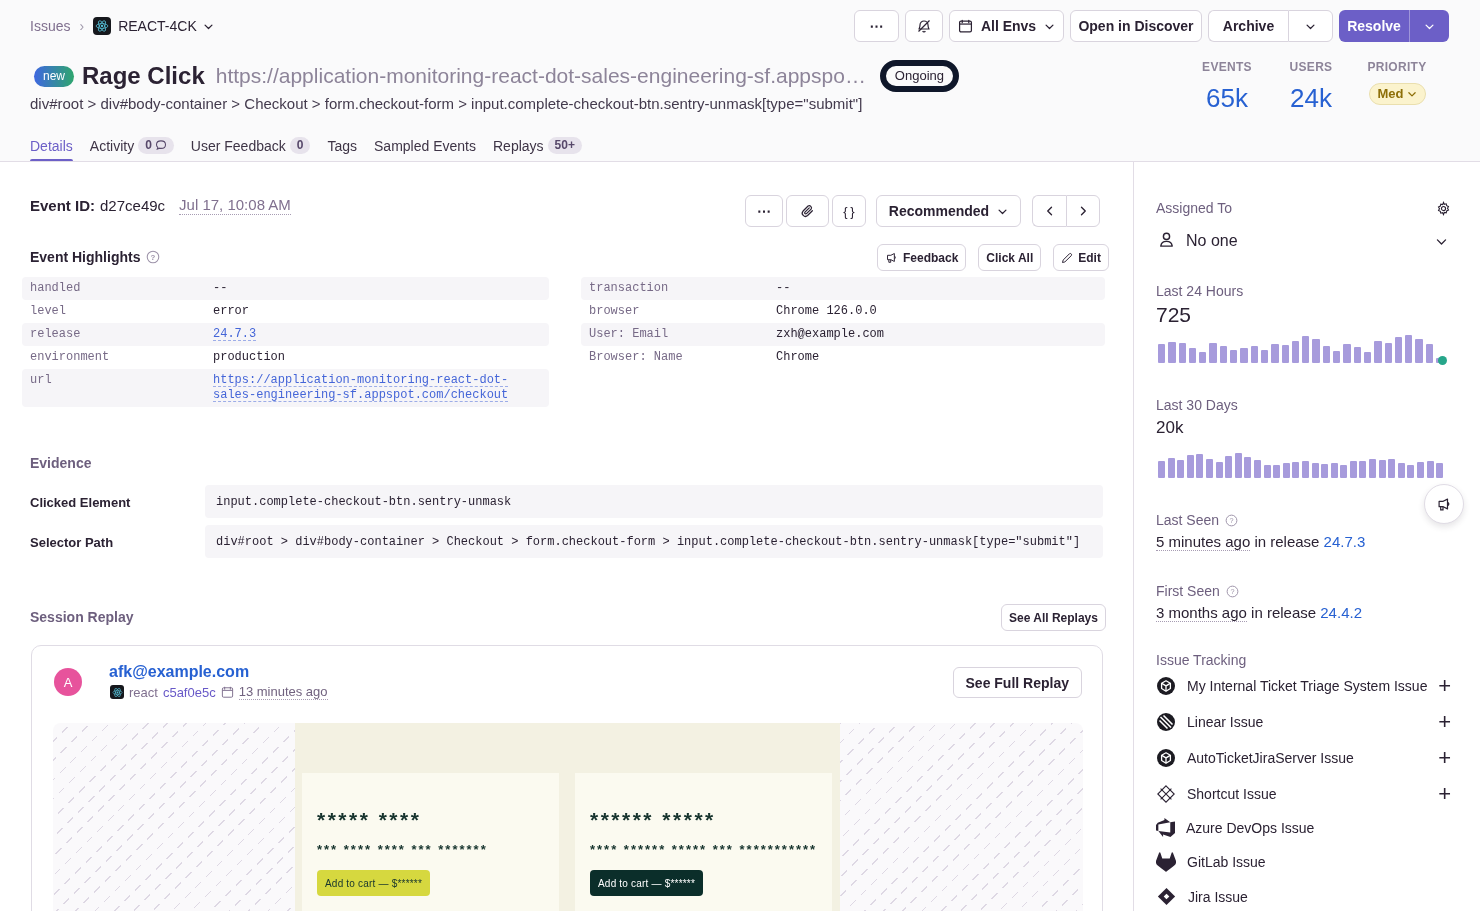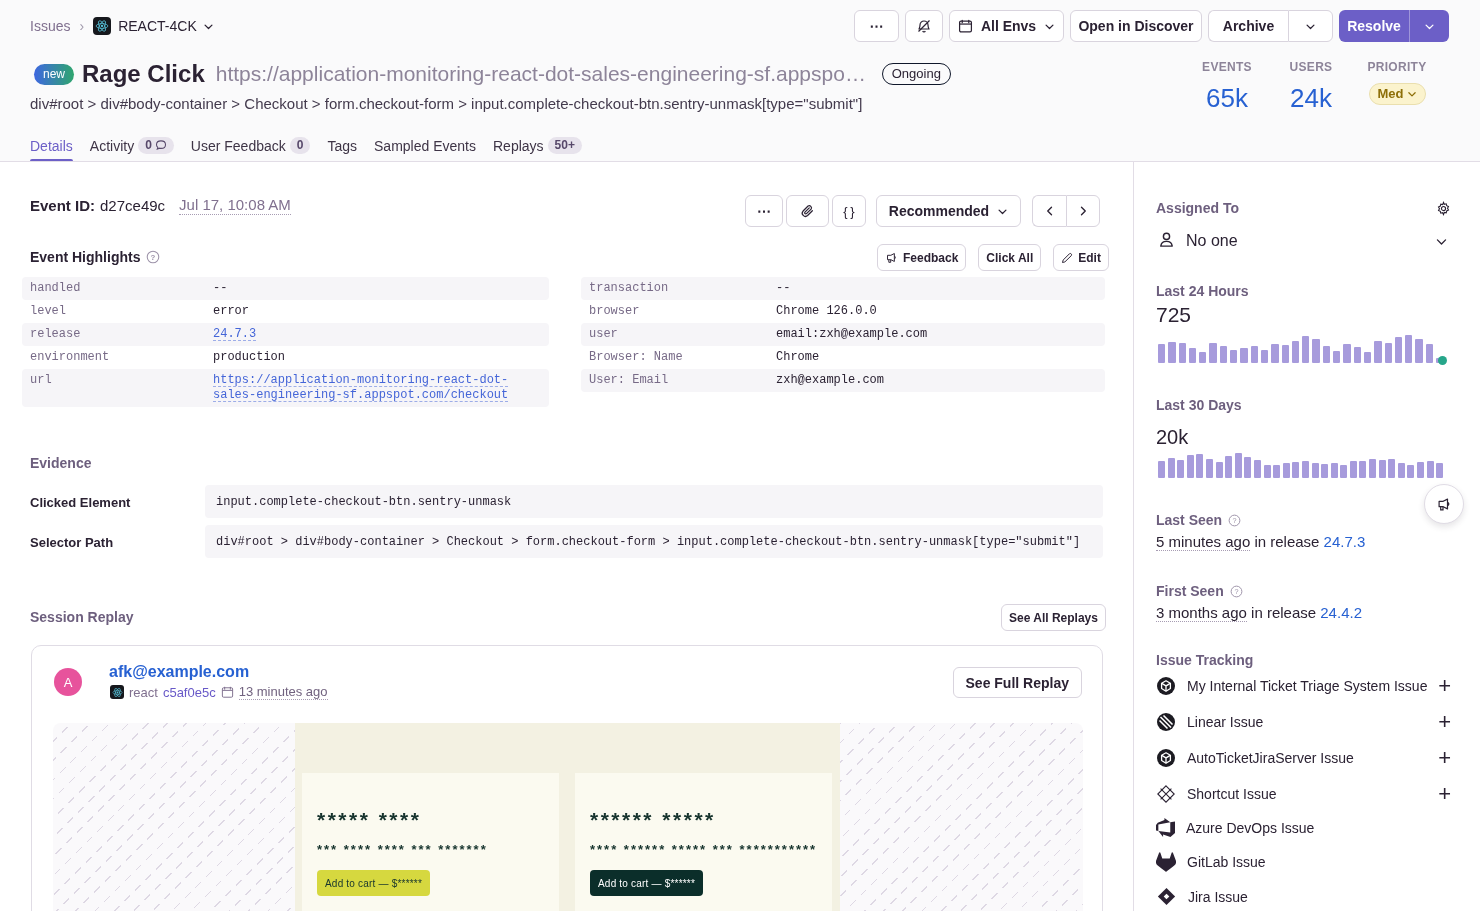--- a/index.html
+++ b/index.html
@@ -22,21 +22,21 @@
 .grp .btn { border-radius:0; border-right-width:0; }
 .grp .btn:first-child { border-radius:6px 0 0 6px; }
 .grp .btn:last-child { border-radius:0 6px 6px 0; border-right-width:1px; }
 .resolve { display:inline-flex; height:32px; background:#6c5fc7; border-radius:6px; color:#fff; font-weight:700; font-size:14px; }
 .resolve .r1 { width:71px; display:flex; align-items:center; justify-content:center; border-right:1px solid rgba(255,255,255,.35); }
 .resolve .r2 { width:39px; display:flex; align-items:center; justify-content:center; }
 .titlerow { left:34px; top:60px; width:925px; display:flex; align-items:center; }
 .badge-new { background:linear-gradient(90deg,#3e67e0,#2fa66e); color:#fff; font-size:12px; font-weight:400; border-radius:20px; padding:3px 9px 4px; margin-right:8px; }
 .title { font-size:24px; font-weight:700; color:#2b2233; white-space:nowrap; }
 .title-url { font-size:21px; font-weight:400; color:#8d8499; margin-left:11px; white-space:nowrap; overflow:hidden; text-overflow:ellipsis; max-width:655px; }
-.pill-ongoing { margin-left:11px; border:1px solid #0f172a; border-radius:20px; padding:2px 9px 3px; font-size:13px; color:#2b2233; white-space:nowrap; }
+.pill-ongoing { margin-left:11px; border:6px solid #0f172a; border-radius:20px; padding:2px 9px 3px; font-size:13px; color:#2b2233; white-space:nowrap; }
 .subtitle { left:30px; top:95px; font-size:15px; color:#433a4d; }
 .stats { top:60px; left:1185px; display:flex; }
 .stat { text-align:center; }
 .stat .lbl { font-size:12px; font-weight:700; color:#8d8499; letter-spacing:.3px; }
 .stat .val { font-size:26px; color:#2761d2; margin-top:9px; }
 .pill-med { display:inline-flex; align-items:center; gap:3px; background:#fbf3cd; border:1px solid #eadfae; color:#8d6f08; border-radius:20px; padding:2px 8px 3px; font-size:13px; font-weight:700; margin-top:9px; }
 .tabs { left:30px; top:137px; display:flex; align-items:center; font-size:14px; color:#3e3446; }
 .tab { display:flex; align-items:center; margin-right:17px; }
 .tab.active { color:#6c5fc7; font-weight:400; position:relative; }
 .tab.active:after { content:""; position:absolute; left:0; right:0; bottom:-8px; height:3px; background:#6c5fc7; border-radius:2px 2px 0 0; }
@@ -87,21 +87,21 @@
 .ep-header { position:absolute; left:0; top:0; width:545px; height:43px; background:#fffffe; display:flex; align-items:center; color:#1f3d3d; }
 .ep-logo { margin-left:9px; }
 .ep-name { font-size:19px; font-weight:400; margin-left:8px; letter-spacing:0; }
 .ep-nav { position:absolute; right:22px; top:16px; font-size:11.5px; display:flex; gap:9px; color:#1f3d3d; }
 .ep-card { position:absolute; top:50px; width:257px; height:200px; background:#fbfaf0; }
 .ep-title { position:absolute; left:15px; top:35px; font-size:21px; font-weight:700; letter-spacing:2.5px; color:#17342e; }
 .ep-desc { position:absolute; left:15px; top:69px; font-size:13px; font-weight:700; letter-spacing:2px; color:#17342e; }
 .ep-btn { position:absolute; left:15px; top:97px; height:26px; border-radius:4px; font-size:10px; display:flex; align-items:center; padding:0 8px; letter-spacing:.2px; }
 
 
-.sb-h { font-size:14px; font-weight:700; color:#6d5f7e; }
+.sb-h { font-size:14px; font-weight:400; color:#6d5f7e; }
 .sb-txt { font-size:16px; color:#2b2233; }
 .bars { display:flex; align-items:flex-end; }
 .bars i { display:block; background:#a79bdc; border-radius:1px; }
 #chart24 i { width:7.3px; }
 #chart30 i { width:7px; }
 #chart24 { gap:3px; }
 #chart30 { gap:2.6px; }
 .track-row { position:absolute; left:1156px; display:flex; align-items:center; gap:11px; font-size:14px; color:#2b2233; white-space:nowrap; }
 .track-row .plus { position:absolute; right:0; }
 .fab { position:absolute; left:1424px; top:484px; width:40px; height:40px; border-radius:50%; background:#fff; border:1px solid #e0dce5; box-shadow:0 3px 6px rgba(50,40,60,.12); display:flex; align-items:center; justify-content:center; }
@@ -277,30 +277,26 @@
   <div class="abs kv mono" style="left:581px; top:277px; width:524px;">
     <div class="row odd">
         <span class="k" style="width:195px">transaction</span>
         <span class="v">--</span>
       </div>
     <div class="row">
         <span class="k" style="width:195px">browser</span>
         <span class="v">Chrome 126.0.0</span>
       </div>
     <div class="row odd">
-        <span class="k" style="width:195px">user</span>
-        <span class="v">email:zxh@example.com</span>
+        <span class="k" style="width:195px">User: Email</span>
+        <span class="v">zxh@example.com</span>
       </div>
     <div class="row">
         <span class="k" style="width:195px">Browser: Name</span>
         <span class="v">Chrome</span>
-      </div>
-    <div class="row odd">
-        <span class="k" style="width:195px">User: Email</span>
-        <span class="v">zxh@example.com</span>
       </div>
   </div>
 
   <div class="abs sec-title" style="left:30px; top:455px;">Evidence</div>
   <div class="abs ev-label" style="left:30px; top:495px;">Clicked Element</div>
   <div class="abs ev-box mono" style="left:205px; top:485px; width:898px;">input.complete-checkout-btn.sentry-unmask</div>
   <div class="abs ev-label" style="left:30px; top:535px;">Selector Path</div>
   <div class="abs ev-box mono" style="left:205px; top:525px; width:898px;">div#root &gt; div#body-container &gt; Checkout &gt; form.checkout-form &gt; input.complete-checkout-btn.sentry-unmask[type="submit"]</div>
 
   <div class="abs sec-title" style="left:30px; top:609px;">Session Replay</div>
@@ -388,21 +384,21 @@
       <i style="height: 20px;"></i>
       <i style="height: 26px;"></i>
       <i style="height: 28px;"></i>
       <i style="height: 24px;"></i>
       <i style="height: 19px;"></i>
       <i style="height: 5px;"></i>
     </div>
   <div class="abs" style="left:1438px; top:356px; width:9px; height:9px; border-radius:50%; background:#26a68a;"></div>
 
   <div class="abs sb-h" style="left:1156px; top:397px;">Last 30 Days</div>
-  <div class="abs" style="left:1156px; top:418px; font-size:20px;margin-top:8px;">20k</div>
+  <div class="abs" style="left:1156px; top:418px; font-size:17px;">20k</div>
   <div class="abs bars" id="chart30" style="left:1158px; top:450px; height:28px;">
       <i style="height: 17px;"></i>
       <i style="height: 20px;"></i>
       <i style="height: 18px;"></i>
       <i style="height: 23px;"></i>
       <i style="height: 24px;"></i>
       <i style="height: 19px;"></i>
       <i style="height: 16px;"></i>
       <i style="height: 22px;"></i>
       <i style="height: 25px;"></i>

